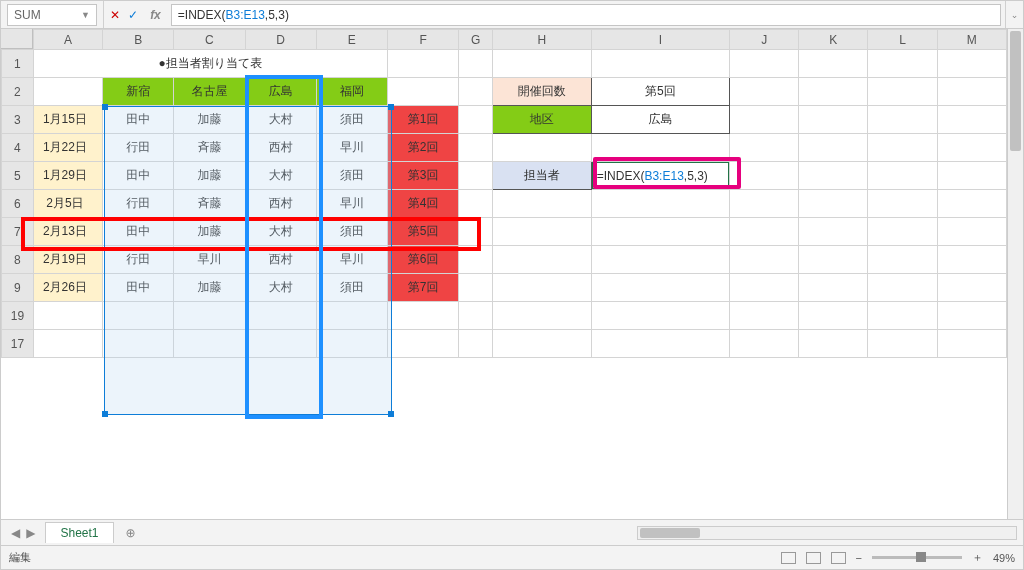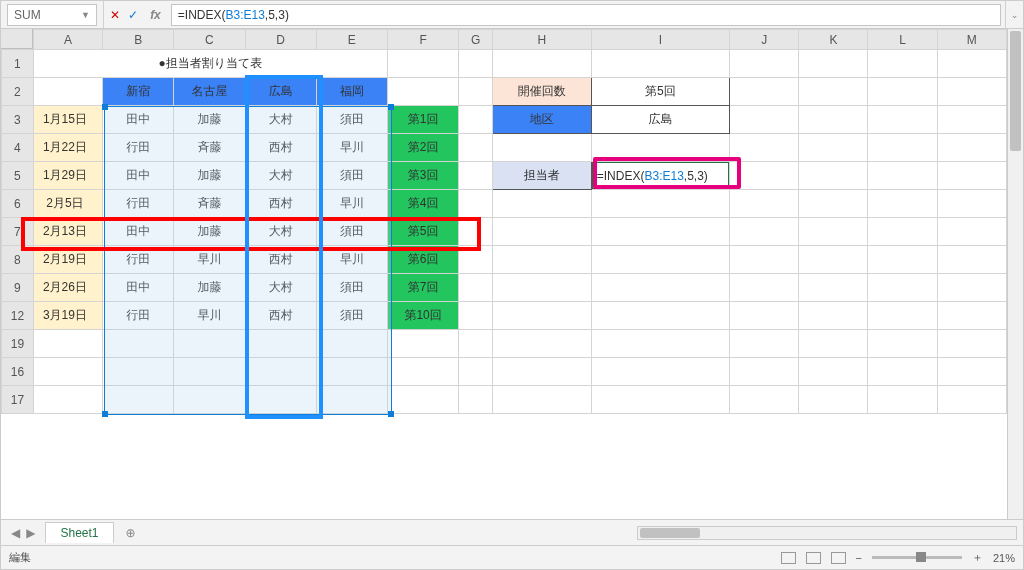--- a/index.html
+++ b/index.html
@@ -15,23 +15,23 @@
 .fend { width:18px; display:flex; align-items:center; justify-content:center; color:#888; font-size:9px; border-left:1px solid #d0d0d0; height:100%; }
 .main { flex:1; display:flex; overflow:hidden; position:relative; }
 .grid { flex:1; position:relative; overflow:hidden; }
 .corner { position:absolute; left:0; top:0; width:32px; height:20px; background:#e6e6e6; border-right:1px solid #bfbfbf; border-bottom:1px solid #bfbfbf; z-index:4; }
 table.sheet { border-collapse:collapse; position:absolute; left:0; top:0; table-layout:fixed; }
 table.sheet th, table.sheet td { border:1px solid #d4d4d4; font-weight:normal; font-size:12px; text-align:center; }
 th.colh { height:20px; background:#e6e6e6; color:#555; border-top:none; }
 th.rowh { width:32px; background:#e6e6e6; color:#555; border-left:none; }
 td { height:28px; background:#fff; }
 td.title { text-align:left; padding-left:0; font-weight:bold; }
-td.greenh { background:#3b82f6; }
+td.greenh { background:#84cc16; }
 td.yellowd { background:#fff2cc; text-align:right; padding-right:6px; }
-td.pinkd { background:#22c55e; }
+td.pinkd { background:#ef4444; }
 td.pinkhl { background:#fce4d6; text-align:center; }
 td.bluehl { background:#d9e1f2; text-align:center; }
 .vscroll { width:16px; background:#f0f0f0; border-left:1px solid #ccc; position:relative; }
 .vscroll .thumb { position:absolute; top:2px; left:2px; right:2px; height:120px; background:#c1c1c1; border-radius:2px; }
 .tabs { height:26px; display:flex; align-items:center; border-top:1px solid #ccc; background:#f3f3f3; position:relative; }
 .tabnav { display:flex; gap:6px; padding:0 10px; color:#888; }
 .tab { background:#fff; border:1px solid #ccc; border-bottom:none; padding:3px 14px; font-size:12px; color:#217346; }
 .addtab { margin-left:6px; color:#888; padding:0 6px; }
 .hscroll { margin-left:auto; width:380px; height:14px; background:#f0f0f0; border:1px solid #ccc; position:relative; margin-right:6px; }
 .hscroll .thumb { position:absolute; left:2px; top:1px; bottom:1px; width:60px; background:#c1c1c1; border-radius:2px; }
@@ -252,53 +252,21 @@
           <td class="pinkd">第7回</td>
           <td></td>
               <td></td>
               <td></td>
               <td></td>
               <td></td>
               <td></td>
               <td></td>
         </tr>
         <tr>
-              <th class="rowh">12</th>
-          <td class="yellowd">3月19日</td>
-          <td>行田</td>
-              <td>早川</td>
-              <td>西村</td>
-              <td>須田</td>
-          <td class="pinkd">第10回</td>
-          <td></td>
-              <td></td>
-              <td></td>
-              <td></td>
-              <td></td>
-              <td></td>
-              <td></td>
-        </tr>
-        <tr>
               <th class="rowh">19</th>
-              <td></td>
-              <td></td>
-              <td></td>
-              <td></td>
-              <td></td>
-              <td></td>
-              <td></td>
-              <td></td>
-              <td></td>
-              <td></td>
-              <td></td>
-              <td></td>
-              <td></td>
-            </tr>
-        <tr>
-              <th class="rowh">16</th>
               <td></td>
               <td></td>
               <td></td>
               <td></td>
               <td></td>
               <td></td>
               <td></td>
               <td></td>
               <td></td>
               <td></td>
@@ -356,17 +324,17 @@
     <span>編集</span>
     <div class="right">
       <span class="viewicon"></span>
       <span class="viewicon"></span>
       <span class="viewicon"></span>
       <span>−</span>
       <div class="zoomtrack">
           <div class="knob"></div>
         </div>
       <span>＋</span>
-      <span>21%</span>
+      <span>49%</span>
     </div>
   </div>
 
 </div>
 
 </body></html>

